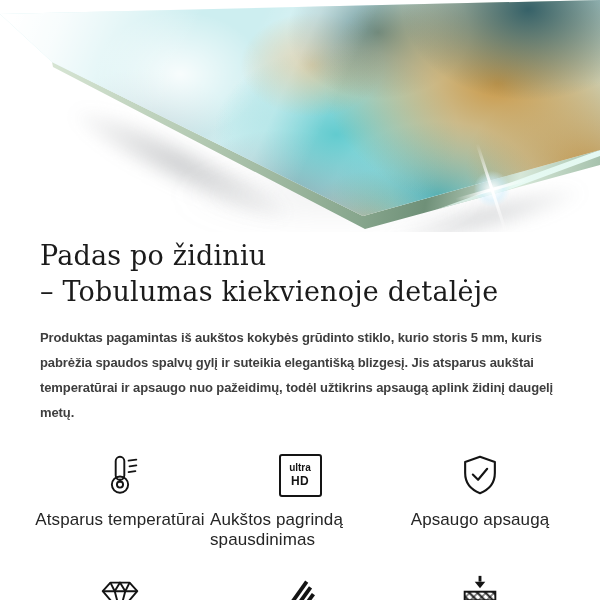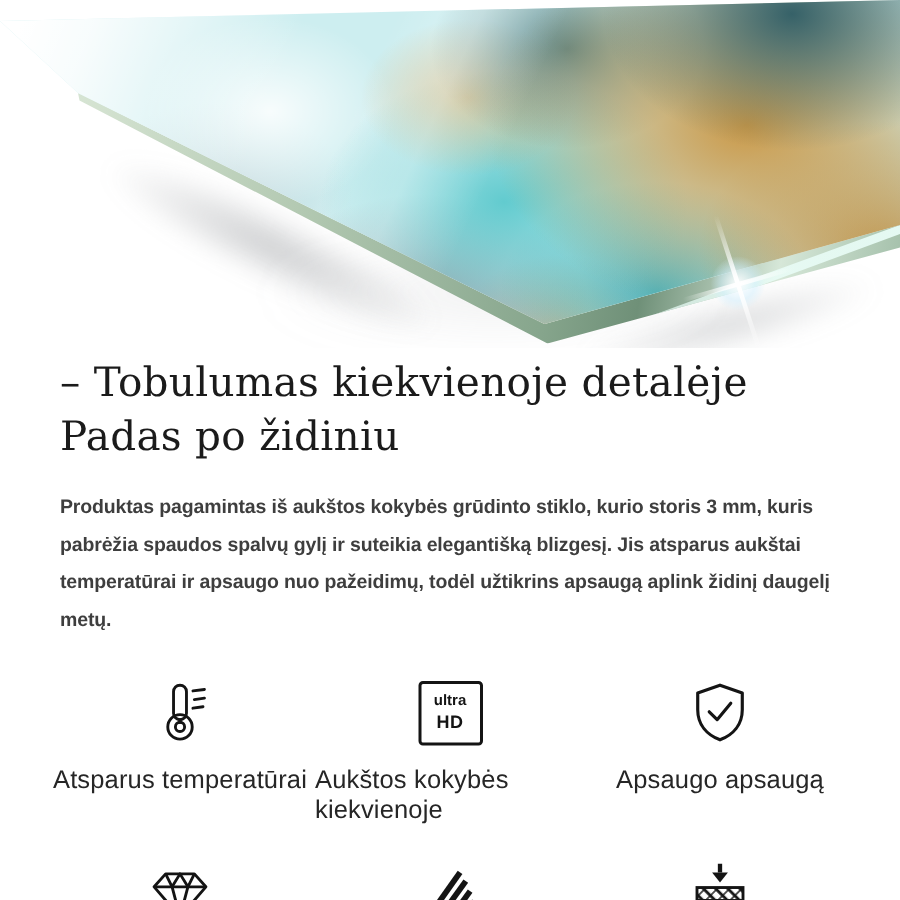--- a/index.html
+++ b/index.html
@@ -82,24 +82,24 @@
   <div class="glass-art"></div>
   <div class="sparkle">
     <div class="glow"></div>
       <div class="ray ray-a"></div>
       <div class="ray ray-b"></div>
   </div>
 </div>
 
 <div class="copy">
   <h1>
+    <span>Padas po židiniu</span>
     <span>– Tobulumas kiekvienoje detalėje</span>
-    <span>Padas po židiniu</span>
   </h1>
-  <p class="description">Produktas pagamintas iš aukštos kokybės grūdinto stiklo, kurio storis 3 mm, kuris pabrėžia spau­dos spalvų gylį ir suteikia elegantišką blizgesį. Jis atsparus aukštai temperatūrai ir apsaugo nuo pažeidimų, todėl užtikrins apsaugą aplink židinį daugelį metų.</p>
+  <p class="description">Produktas pagamintas iš aukštos kokybės grūdinto stiklo, kurio storis 5 mm, kuris pabrėžia spau­dos spalvų gylį ir suteikia elegantišką blizgesį. Jis atsparus aukštai temperatūrai ir apsaugo nuo pažeidimų, todėl užtikrins apsaugą aplink židinį daugelį metų.</p>
 </div>
 
 <div class="features">
 
   <div class="feature">
     <div class="icon-box">
       <svg width="46" height="46" viewBox="0 0 48 48" fill="none" stroke="#141414" stroke-width="2" stroke-linecap="round">
         <rect x="19.5" y="5" width="9" height="24" rx="4.5"></rect>
         <circle cx="24" cy="34" r="8.5"></circle>
         <circle cx="24" cy="34" r="3.2"></circle>
@@ -112,21 +112,21 @@
     <span class="feature-label">Atsparus temperatūrai</span>
   </div>
 
   <div class="feature">
     <div class="icon-box">
       <div class="uhd-box">
         <span class="uhd-top">ultra</span>
         <span class="uhd-bottom">HD</span>
       </div>
     </div>
-    <span class="feature-label">Aukštos kokybės kiekvienoje</span>
+    <span class="feature-label">Aukštos pagrindą spausdinimas</span>
   </div>
 
   <div class="feature">
     <div class="icon-box">
       <svg width="46" height="46" viewBox="0 0 48 48" fill="none" stroke="#141414" stroke-width="2.2" stroke-linecap="round" stroke-linejoin="round">
         <path d="M24 5 L39.5 10.5 V22 C39.5 32.5 33 39.5 24 43 C15 39.5 8.5 32.5 8.5 22 V10.5 Z"></path>
         <polyline points="16.5,23.5 22,29 31.5,17.5"></polyline>
       </svg>
     </div>
     <span class="feature-label">Apsaugo apsaugą</span>

